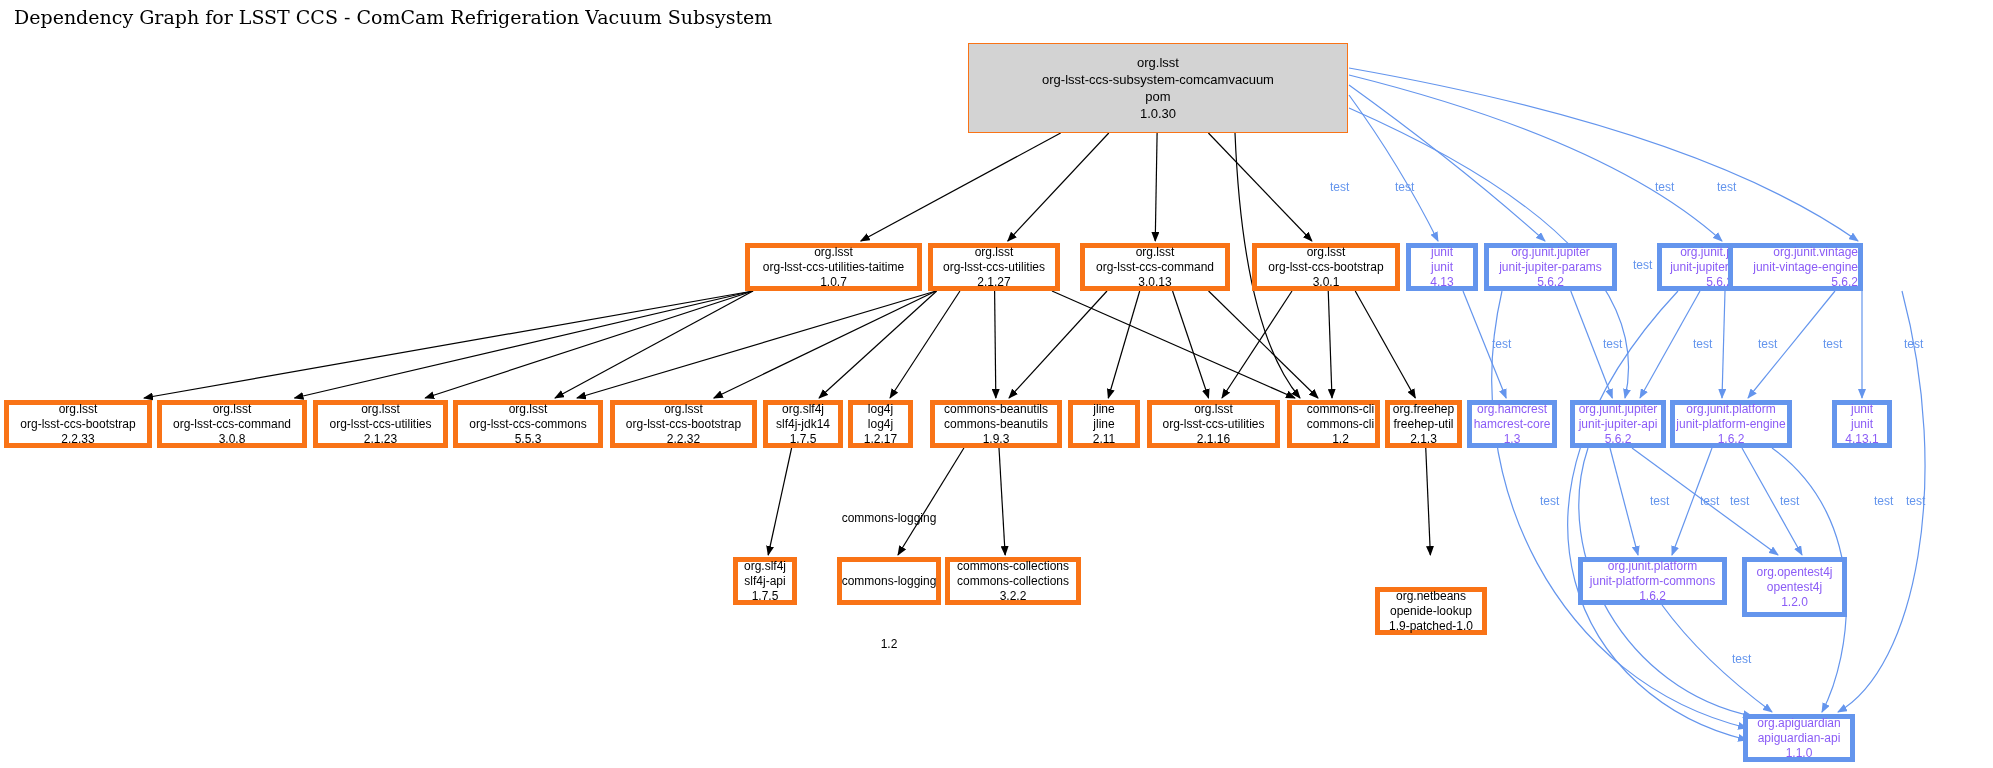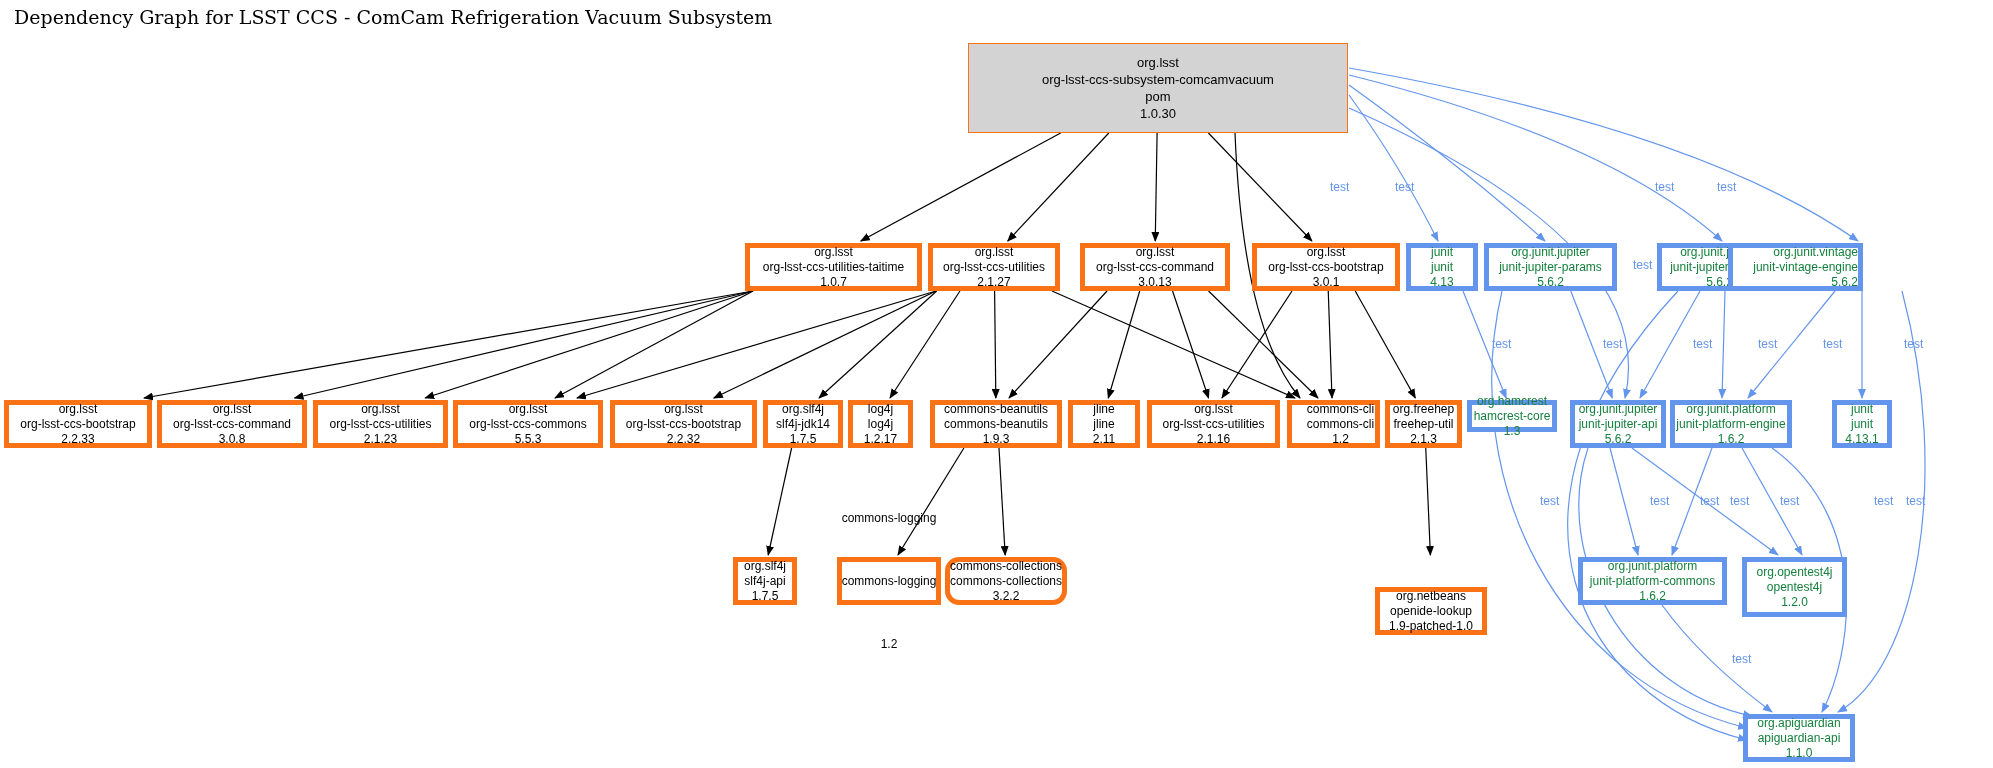--- a/index.html
+++ b/index.html
@@ -7,21 +7,21 @@
        font-family:"Liberation Sans",sans-serif;}
   #graph-title{position:absolute;left:14px;top:6px;font-family:"DejaVu Serif","Liberation Serif",serif;
        font-size:19px;color:#000;white-space:nowrap;}
   #edges{position:absolute;left:0;top:0;}
   .edge{fill:none;stroke:#000000;stroke-width:1.2px;}
   .edge.test{stroke:#6495ED;}
   .elabel{fill:#6495ED;font-family:"Liberation Sans",sans-serif;font-size:12px;}
   .node{position:absolute;box-sizing:border-box;border:5px solid #f97316;background:#fff;
         display:flex;flex-direction:column;align-items:center;justify-content:center;
         text-align:center;font-size:12px;line-height:15px;color:#000;white-space:nowrap;}
-  .node.test{border-color:#6495ED;color:#15803d;}
+  .node.test{border-color:#6495ED;color:#8b5cf6;}
   .node.root{background:#d3d3d3;border-width:1.5px;font-size:13px;line-height:17px;}
 </style>
 </head>
 <body>
 
 <div id="graph-title">Dependency Graph for LSST CCS - ComCam Refrigeration Vacuum Subsystem</div>
 
 <svg id="edges" width="1993" height="768">
   <defs>
     <marker id="ab" markerWidth="10" markerHeight="8" refX="9" refY="4" orient="auto" markerUnits="userSpaceOnUse">
@@ -199,21 +199,21 @@
     <div class="node compile" style="left: 1287px; top: 400px; width: 93px; height: 48px; padding-left: 14px;">
       <div>commons-cli</div>
       <div>commons-cli</div>
       <div>1.2</div>
     </div>
     <div class="node compile" style="left: 1385px; top: 400px; width: 77px; height: 48px;">
       <div>org.freehep</div>
       <div>freehep-util</div>
       <div>2.1.3</div>
     </div>
-    <div class="node test" style="left: 1467px; top: 400px; width: 90px; height: 32px;">
+    <div class="node test" style="left: 1467px; top: 400px; width: 90px; height: 48px;">
       <div>org.hamcrest</div>
       <div>hamcrest-core</div>
       <div>1.3</div>
     </div>
     <div class="node test" style="left: 1570px; top: 400px; width: 96px; height: 48px;">
       <div>org.junit.jupiter</div>
       <div>junit-jupiter-api</div>
       <div>5.6.2</div>
     </div>
     <div class="node test" style="left: 1670px; top: 400px; width: 122px; height: 48px;">
@@ -229,21 +229,21 @@
     <div class="node compile" style="left: 733px; top: 557px; width: 64px; height: 48px;">
       <div>org.slf4j</div>
       <div>slf4j-api</div>
       <div>1.7.5</div>
     </div>
     <div class="node compile" style="left: 837px; top: 557px; width: 104px; height: 48px; gap: 48px;">
       <div>commons-logging</div>
       <div>commons-logging</div>
       <div>1.2</div>
     </div>
-    <div class="node compile" style="left: 945px; top: 557px; width: 122px; height: 48px; border-radius: 14px;">
+    <div class="node compile" style="left: 945px; top: 557px; width: 136px; height: 48px;">
       <div>commons-collections</div>
       <div>commons-collections</div>
       <div>3.2.2</div>
     </div>
     <div class="node compile" style="left: 1375px; top: 557px; width: 112px; height: 48px; margin-top: 30px;">
       <div>org.netbeans</div>
       <div>openide-lookup</div>
       <div>1.9-patched-1.0</div>
     </div>
     <div class="node test" style="left: 1578px; top: 557px; width: 149px; height: 48px;">

